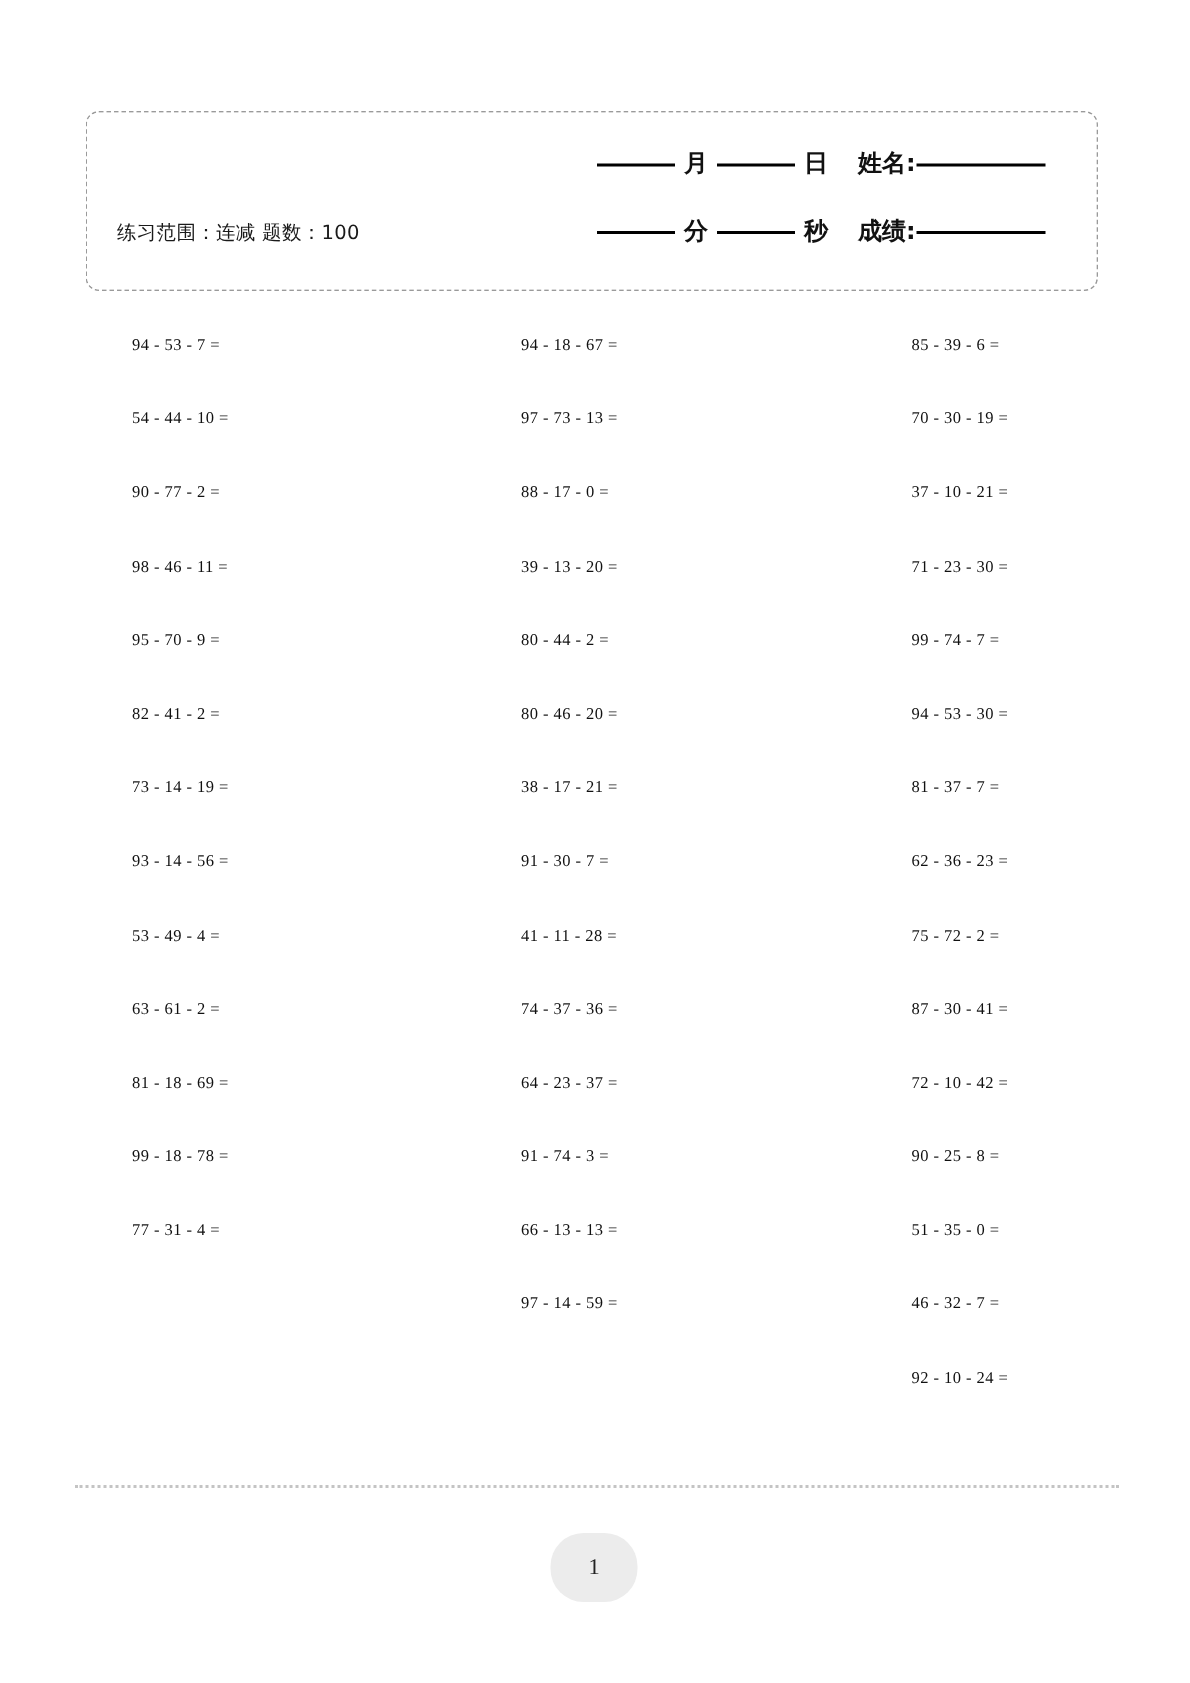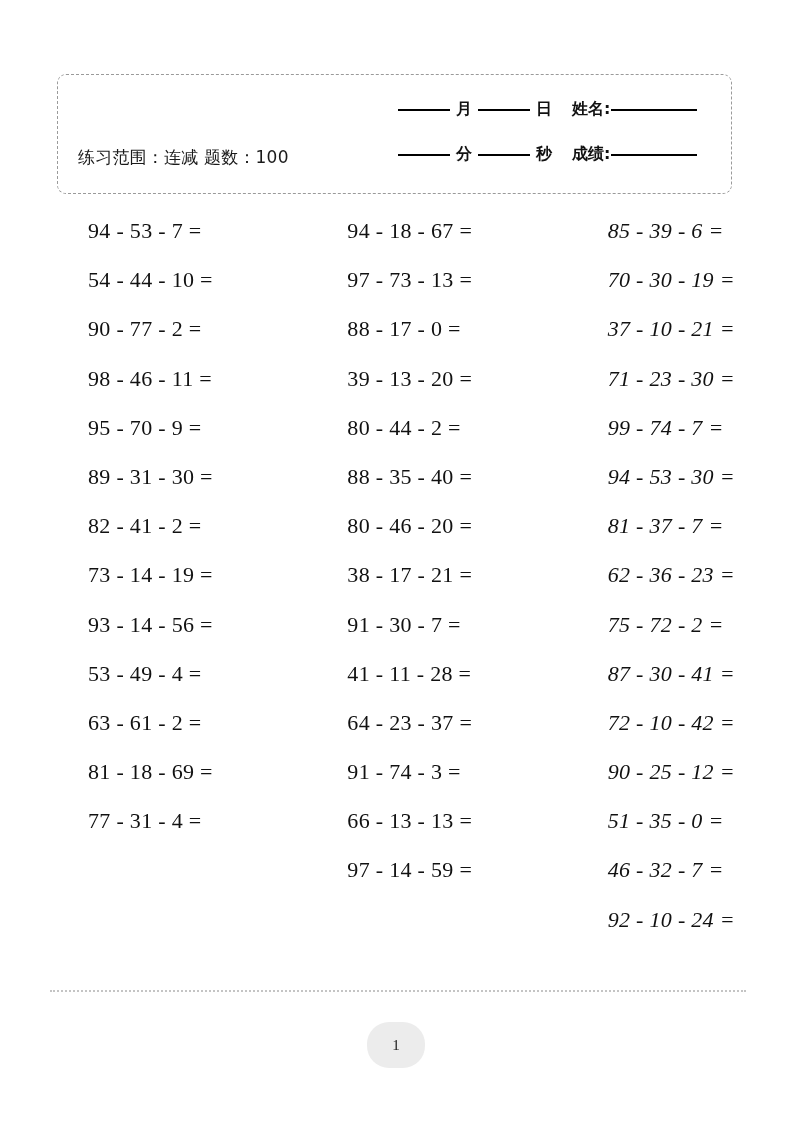--- a/index.html
+++ b/index.html
@@ -25,21 +25,21 @@
     height: 120px;
     border: 1.6px dashed #9a9a9a;
     border-radius: 9px;
     box-sizing: border-box;
   }
 
   .meta-line {
     position: absolute;
     left: 20px;
     top: 71px;
-    font-size: 17px;
+    font-size: 13px;
     letter-spacing: 0.2px;
     white-space: nowrap;
     font-family: "DejaVu Sans", "Liberation Sans", sans-serif;
     color: #1a1a1a;
   }
 
   .field-row {
     position: absolute;
     display: flex;
     align-items: baseline;
@@ -77,26 +77,26 @@
     display: grid;
     grid-template-columns: repeat(3, 1fr);
     column-gap: 0;
   }
   .prob-col {
     display: flex;
     flex-direction: column;
   }
   .prob-col.col-0 { padding-left: 88px; }
   .prob-col.col-1 { padding-left: 83px; }
-  .prob-col.col-2 { padding-left: 79px; font-style: italic; }
+  .prob-col.col-2 { padding-left: 79px; }
 
   .prob {
     height: 49.2px;
     line-height: 49.2px;
-    font-size: 22px;
+    font-size: 11px;
     letter-spacing: 0.3px;
     white-space: nowrap;
     color: #111;
   }
 
   
   .footer-rule {
     position: absolute;
     left: 50px;
     top: 990px;
@@ -145,60 +145,60 @@
 
 </div>
 
 <div class="problems">
   <div class="prob-col col-0">
     <div class="prob">94 - 53 - 7 =</div>
     <div class="prob">54 - 44 - 10 =</div>
     <div class="prob">90 - 77 - 2 =</div>
     <div class="prob">98 - 46 - 11 =</div>
     <div class="prob">95 - 70 - 9 =</div>
-    <div class="prob">89 - 31 - 30 =</div>
     <div class="prob">82 - 41 - 2 =</div>
     <div class="prob">73 - 14 - 19 =</div>
     <div class="prob">93 - 14 - 56 =</div>
     <div class="prob">53 - 49 - 4 =</div>
     <div class="prob">63 - 61 - 2 =</div>
     <div class="prob">81 - 18 - 69 =</div>
+    <div class="prob">99 - 18 - 78 =</div>
     <div class="prob">77 - 31 - 4 =</div>
   </div>
 
   <div class="prob-col col-1">
     <div class="prob">94 - 18 - 67 =</div>
     <div class="prob">97 - 73 - 13 =</div>
     <div class="prob">88 - 17 - 0 =</div>
     <div class="prob">39 - 13 - 20 =</div>
     <div class="prob">80 - 44 - 2 =</div>
-    <div class="prob">88 - 35 - 40 =</div>
     <div class="prob">80 - 46 - 20 =</div>
     <div class="prob">38 - 17 - 21 =</div>
     <div class="prob">91 - 30 - 7 =</div>
     <div class="prob">41 - 11 - 28 =</div>
+    <div class="prob">74 - 37 - 36 =</div>
     <div class="prob">64 - 23 - 37 =</div>
     <div class="prob">91 - 74 - 3 =</div>
     <div class="prob">66 - 13 - 13 =</div>
     <div class="prob">97 - 14 - 59 =</div>
   </div>
 
   <div class="prob-col col-2">
     <div class="prob">85 - 39 - 6 =</div>
     <div class="prob">70 - 30 - 19 =</div>
     <div class="prob">37 - 10 - 21 =</div>
     <div class="prob">71 - 23 - 30 =</div>
     <div class="prob">99 - 74 - 7 =</div>
     <div class="prob">94 - 53 - 30 =</div>
     <div class="prob">81 - 37 - 7 =</div>
     <div class="prob">62 - 36 - 23 =</div>
     <div class="prob">75 - 72 - 2 =</div>
     <div class="prob">87 - 30 - 41 =</div>
     <div class="prob">72 - 10 - 42 =</div>
-    <div class="prob">90 - 25 - 12 =</div>
+    <div class="prob">90 - 25 - 8 =</div>
     <div class="prob">51 - 35 - 0 =</div>
     <div class="prob">46 - 32 - 7 =</div>
     <div class="prob">92 - 10 - 24 =</div>
   </div>
 </div>
 
 <div class="footer-rule"></div>
 <div class="page-badge">1</div>
 
 </body></html>

